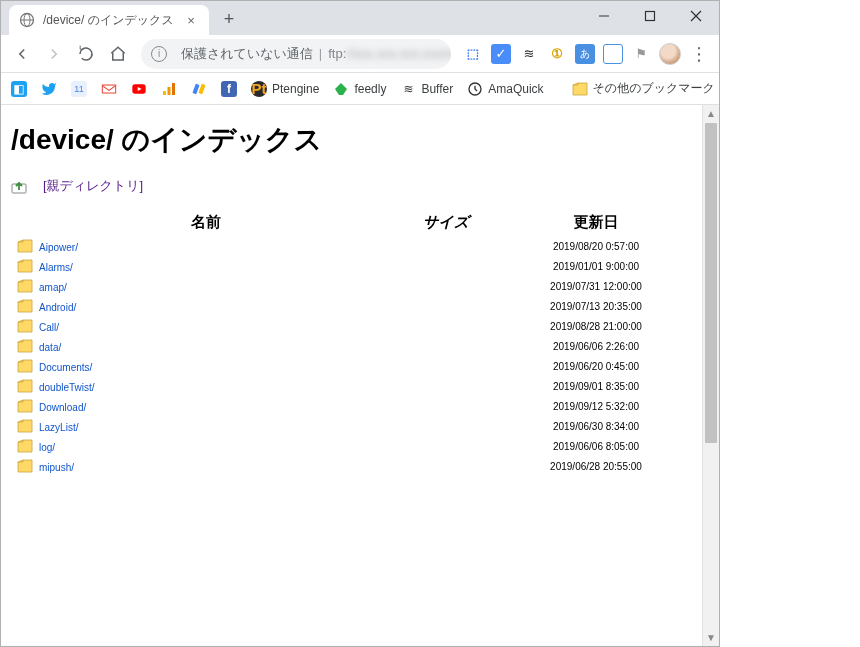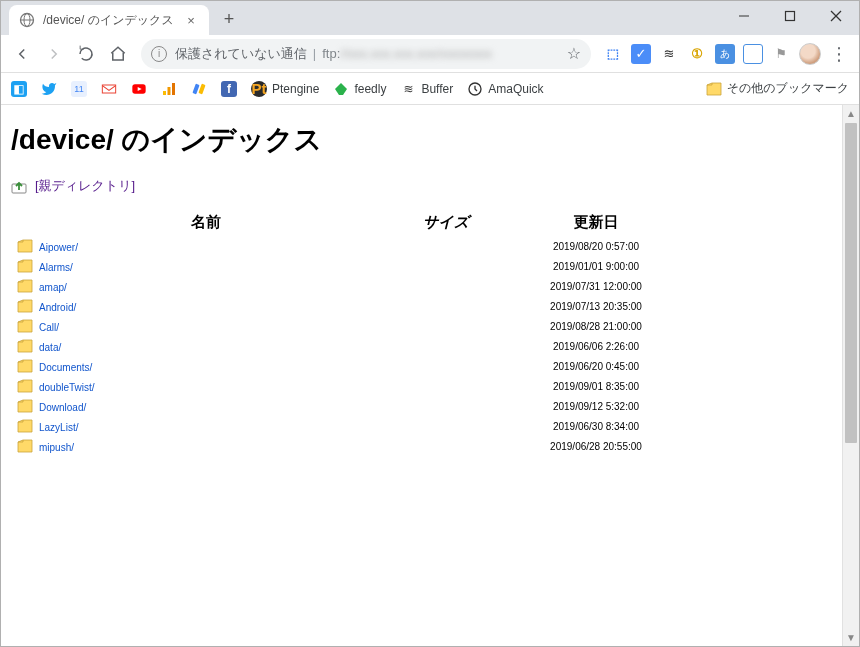--- a/index.html
+++ b/index.html
@@ -1,49 +1,49 @@
 <!DOCTYPE html>
 <html><head>
 <meta charset="utf-8">
 <style>
   * { box-sizing: border-box; }
   html, body { margin: 0; padding: 0; font-family: "Segoe UI", "Meiryo", Arial, sans-serif; font-size: 13px; color: #202124; background: #fff; }
-  .window { width: 860px; height: 647px; border: 1px solid #b0b0b0; display: flex; flex-direction: column; overflow: hidden; position: relative; }
+  .window { width: 720px; height: 647px; border: 1px solid #b0b0b0; display: flex; flex-direction: column; overflow: hidden; position: relative; }
   .titlebar { height: 34px; background: #dee1e6; display: flex; align-items: flex-end; position: relative; }
   .win-controls { position: absolute; top: 0; right: 0; display: flex; }
   .win-btn { width: 46px; height: 30px; display: flex; align-items: center; justify-content: center; font-size: 14px; color: #333; cursor: default; }
   .tabs { display: flex; align-items: flex-end; padding-left: 8px; height: 100%; }
   .tab { display: flex; align-items: center; background: #fff; border-top-left-radius: 8px; border-top-right-radius: 8px; height: 30px; padding: 0 10px; margin-top: 4px; min-width: 200px; max-width: 230px; }
   .tab .favicon { width: 16px; height: 16px; margin-right: 8px; flex-shrink: 0; }
   .tab-title { flex: 1; font-size: 12px; color: #555; white-space: nowrap; overflow: hidden; text-overflow: ellipsis; }
   .tab-close { width: 16px; height: 16px; display: flex; align-items: center; justify-content: center; color: #666; font-size: 13px; margin-left: 4px; }
   .newtab { width: 28px; height: 28px; display: flex; align-items: center; justify-content: center; font-size: 18px; color: #555; margin-left: 6px; margin-bottom: 2px; }
   .toolbar { height: 38px; background: #fff; border-bottom: 1px solid #e0e0e0; display: flex; align-items: center; padding: 0 6px; gap: 2px; }
   .tbtn { width: 30px; height: 30px; display: flex; align-items: center; justify-content: center; color: #5f6368; border-radius: 50%; }
   .tbtn svg { width: 18px; height: 18px; }
   .omnibox { flex: 1; height: 30px; background: #f1f3f4; border-radius: 15px; display: flex; align-items: center; padding: 0 10px; margin: 0 6px; font-size: 13px; color: #5f6368; overflow: hidden; }
   .omnibox .info-i { width:16px; height:16px; border:1px solid #888; border-radius:50%; display:flex; align-items:center; justify-content:center; font-size:10px; color:#888; margin-right:8px; flex-shrink:0; }
-  .omnibox .warn { color:#5f6368; white-space:nowrap; }
+  .omnibox .warn { color:#5f6368; white-space:nowrap;margin-left:6px; }
   .omnibox .sep { margin:0 6px; color:#9aa0a6; }
   .omnibox .url { color:#80868b; white-space:nowrap; }
   .omnibox .blur { filter: blur(3px); color:#aaa; }
   .ext-icons { display:flex; align-items:center; gap:8px; padding:0 4px; }
   .ext { width:20px; height:20px; border-radius:3px; display:flex; align-items:center; justify-content:center; font-size:13px; }
   .bookmarks { height: 32px; background:#fff; border-bottom:1px solid #e0e0e0; display:flex; align-items:center; padding:0 10px; gap:14px; font-size:12px; color:#3c4043; overflow:hidden; }
   .bm { display:flex; align-items:center; gap:5px; white-space:nowrap; }
   .bm .bi { width:16px; height:16px; border-radius:3px; display:flex; align-items:center; justify-content:center; flex-shrink:0; }
   .content-wrap { flex:1; display:flex; overflow:hidden; }
   .content { flex:1; overflow:auto; padding: 16px 10px 10px 10px; font-family: "Meiryo", Arial, sans-serif; }
   .scrollbar { width:17px; background:#f1f1f1; border-left:1px solid #e1e1e1; position:relative; }
   .scroll-thumb { position:absolute; left:2px; right:2px; top:18px; height:320px; background:#c1c1c1; border-radius:1px; }
   .scroll-arrow { position:absolute; left:0; right:0; height:17px; display:flex; align-items:center; justify-content:center; color:#888; font-size:10px; }
   .scroll-arrow.up { top:0; }
   .scroll-arrow.down { bottom:0; }
   h1.page-title { font-size: 28px; font-weight: bold; margin: 0 0 18px 0; color:#000; }
-  .parent { display:flex; align-items:center; gap:8px; margin-bottom:14px; }
+  .parent { display:flex; align-items:center; gap:16px; margin-bottom:14px; }
   .parent a { color:#551a8b; text-decoration:none; }
   table.listing { border-collapse:collapse; width: 690px; }
   table.listing th { text-align:center; font-weight:bold; padding:4px 8px; font-size:15px; color:#000; }
   table.listing th.name { text-align:center; width:390px; }
   table.listing th.size { width:90px;font-style:italic; }
   table.listing th.date { width:210px; }
   table.listing td { padding:3px 6px; font-size:10px; vertical-align:middle; }
   table.listing td.n { white-space:nowrap; }
   table.listing td.n a { color:#1155cc; text-decoration:none; }
   table.listing td.d { text-align:center; white-space:nowrap; color:#000; }
@@ -325,20 +325,28 @@
                     <path d="M1 3 L6 1 L15 1 L15 13 L1 13 Z" fill="#ffd968" stroke="#caa33a" stroke-width="0.8"></path>
                     <path d="M1 3 L6 3 L6 1" fill="none" stroke="#caa33a" stroke-width="0.8"></path>
                   </svg></span><a href="#">LazyList/</a></td>
               <td></td>
               <td class="d">2019/06/30 8:34:00</td>
             </tr>
             <tr>
               <td class="n"><span class="folder-icon"><svg width="16" height="14" viewBox="0 0 16 14">
                     <path d="M1 3 L6 1 L15 1 L15 13 L1 13 Z" fill="#ffd968" stroke="#caa33a" stroke-width="0.8"></path>
                     <path d="M1 3 L6 3 L6 1" fill="none" stroke="#caa33a" stroke-width="0.8"></path>
+                  </svg></span><a href="#">log/</a></td>
+              <td></td>
+              <td class="d">2019/06/06 8:05:00</td>
+            </tr>
+            <tr>
+              <td class="n"><span class="folder-icon"><svg width="16" height="14" viewBox="0 0 16 14">
+                    <path d="M1 3 L6 1 L15 1 L15 13 L1 13 Z" fill="#ffd968" stroke="#caa33a" stroke-width="0.8"></path>
+                    <path d="M1 3 L6 3 L6 1" fill="none" stroke="#caa33a" stroke-width="0.8"></path>
                   </svg></span><a href="#">mipush/</a></td>
               <td></td>
               <td class="d">2019/06/28 20:55:00</td>
             </tr>
           </tbody>
       </table>
     </div>
 
     <div class="scrollbar">
       <div class="scroll-arrow up">▲</div>

